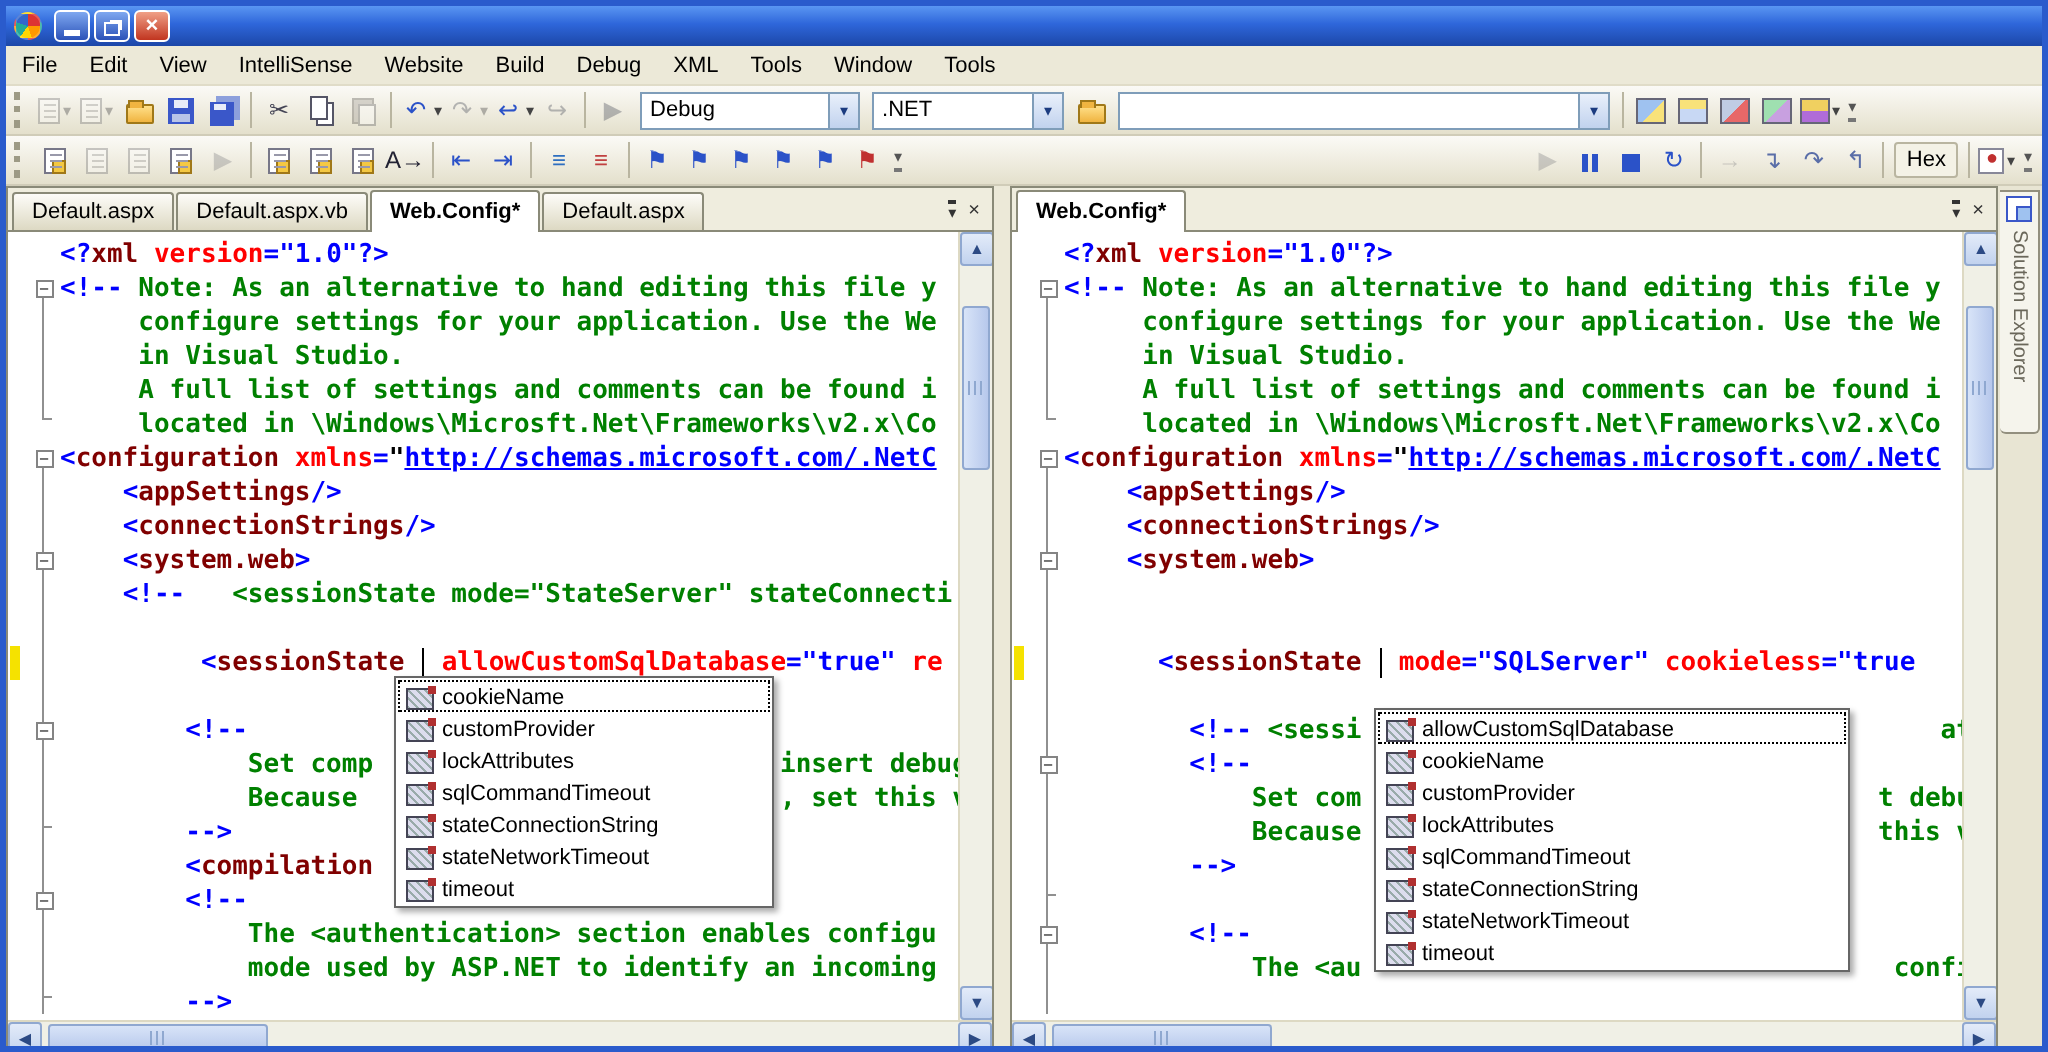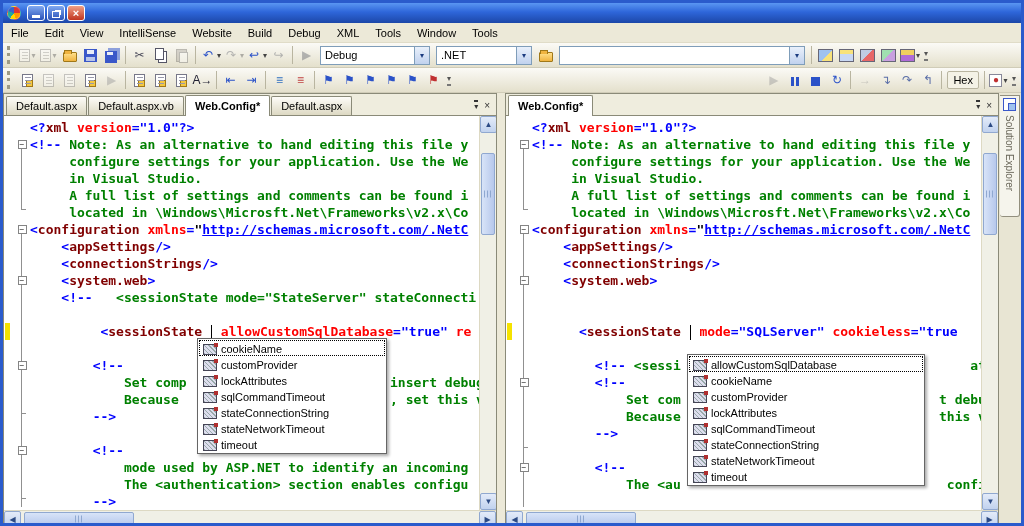--- a/index.html
+++ b/index.html
@@ -444,37 +444,38 @@
               <span class="ct"><span class="tok-c" style="color: rgb(0, 128, 0);">            Because                           , set this v</span></span>
             </div>
             <div class="cl">
               <span class="m1"></span>
               <span class="m2"></span>
               <span class="ct"><span class="tok-k" style="color: rgb(0, 0, 0);">        </span><span class="tok-d" style="color: rgb(0, 0, 255);">--&gt;</span></span>
             </div>
             <div class="cl">
               <span class="m1"></span>
               <span class="m2"></span>
+              <span class="ct"><span class="tok-k" style="color: rgb(0, 0, 0);">        </span><span class="tok-d" style="color: rgb(0, 0, 255);">&lt;</span><span class="tok-e" style="color: rgb(128, 0, 0);">compilation</span></span>
             </div>
             <div class="cl">
               <span class="m1"></span>
               <span class="m2">
                 <span class="obox">−</span>
               </span>
               <span class="ct"><span class="tok-k" style="color: rgb(0, 0, 0);">        </span><span class="tok-d" style="color: rgb(0, 0, 255);">&lt;!--</span></span>
             </div>
             <div class="cl">
               <span class="m1"></span>
               <span class="m2"></span>
+              <span class="ct"><span class="tok-c" style="color: rgb(0, 128, 0);">            The &lt;authentication&gt; section enables configu</span></span>
+            </div>
+            <div class="cl">
+              <span class="m1"></span>
+              <span class="m2"></span>
               <span class="ct"><span class="tok-c" style="color: rgb(0, 128, 0);">            mode used by ASP.NET to identify an incoming</span></span>
-            </div>
-            <div class="cl">
-              <span class="m1"></span>
-              <span class="m2"></span>
-              <span class="ct"><span class="tok-c" style="color: rgb(0, 128, 0);">            The &lt;authentication&gt; section enables configu</span></span>
             </div>
             <div class="cl">
               <span class="m1"></span>
               <span class="m2"></span>
               <span class="ct"><span class="tok-k" style="color: rgb(0, 0, 0);">        </span><span class="tok-d" style="color: rgb(0, 0, 255);">--&gt;</span></span>
             </div>
           </div>
         <div class="seg" style="left:17px;top:30px;width:1px;height:63px"></div>
         <div class="seg" style="left:17px;top:93px;width:5px;height:1px"></div>
         <div class="seg" style="left:17px;top:115px;width:1px;height:276px"></div>

